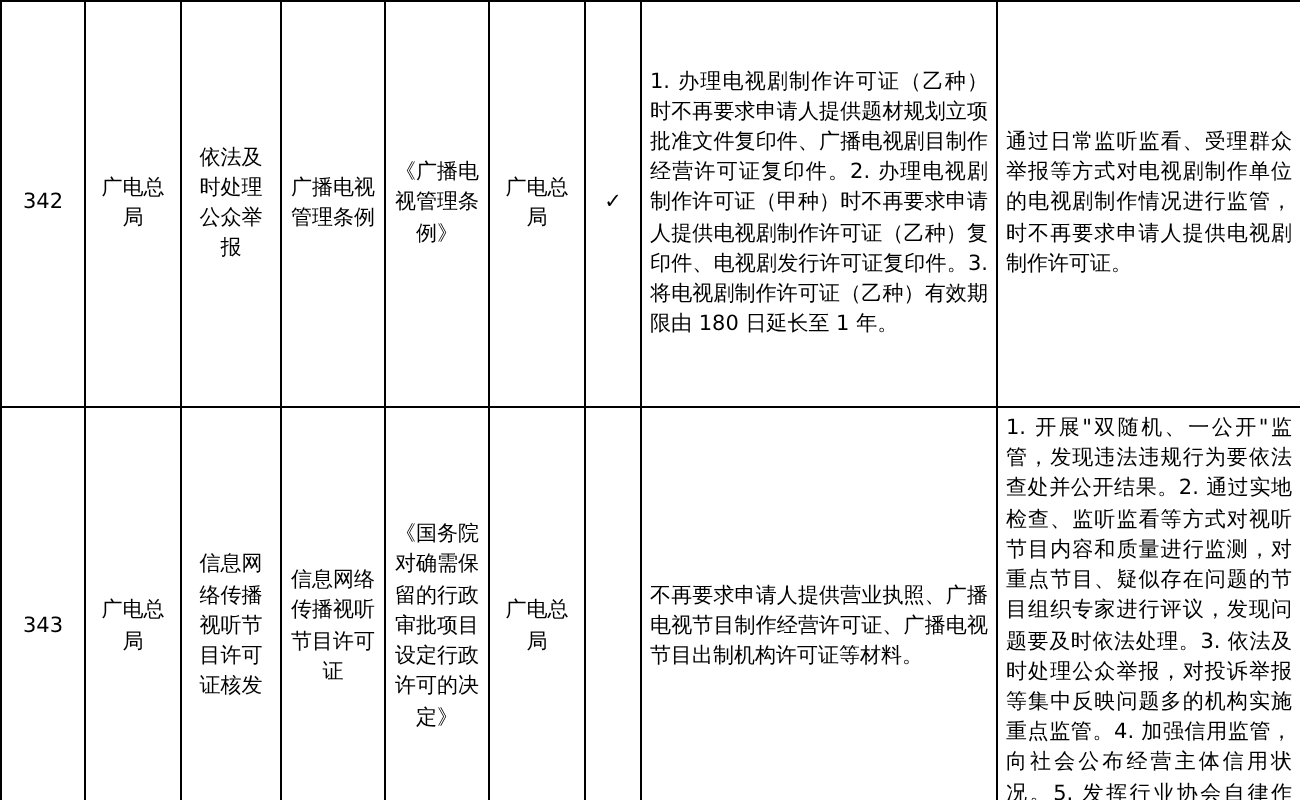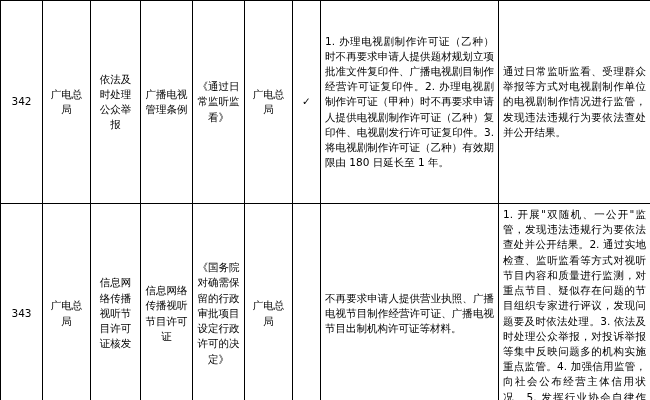--- a/index.html
+++ b/index.html
@@ -78,25 +78,25 @@
       <col class="c-mark">
       <col class="c-reform">
       <col class="c-after">
     </colgroup>
     <tbody>
       <tr class="row-a">
         <td class="cell-center num">342</td>
         <td class="cell-center">广电总局</td>
         <td class="cell-center">依法及时处理公众举报</td>
         <td class="cell-center">广播电视管理条例</td>
-        <td class="cell-center">《通过日常监听监看》</td>
+        <td class="cell-center">《广播电视管理条例》</td>
         <td class="cell-center">广电总局</td>
         <td class="mark">✓</td>
         <td class="cell-just">1. 办理电视剧制作许可证（乙种）时不再要求申请人提供题材规划立项批准文件复印件、广播电视剧目制作经营许可证复印件。2. 办理电视剧制作许可证（甲种）时不再要求申请人提供电视剧制作许可证（乙种）复印件、电视剧发行许可证复印件。3. 将电视剧制作许可证（乙种）有效期限由 180 日延长至 1 年。</td>
-        <td class="cell-just">通过日常监听监看、受理群众举报等方式对电视剧制作单位的电视剧制作情况进行监管，发现违法违规行为要依法查处并公开结果。</td>
+        <td class="cell-just">通过日常监听监看、受理群众举报等方式对电视剧制作单位的电视剧制作情况进行监管，时不再要求申请人提供电视剧制作许可证。</td>
       </tr>
       <tr class="row-b">
         <td class="cell-center num">343</td>
         <td class="cell-center">广电总局</td>
         <td class="cell-center">信息网络传播视听节目许可证核发</td>
         <td class="cell-center">信息网络传播视听节目许可证</td>
         <td class="cell-center">《国务院对确需保留的行政审批项目设定行政许可的决定》</td>
         <td class="cell-center">广电总局</td>
         <td class="mark"></td>
         <td class="cell-just">不再要求申请人提供营业执照、广播电视节目制作经营许可证、广播电视节目出制机构许可证等材料。</td>

